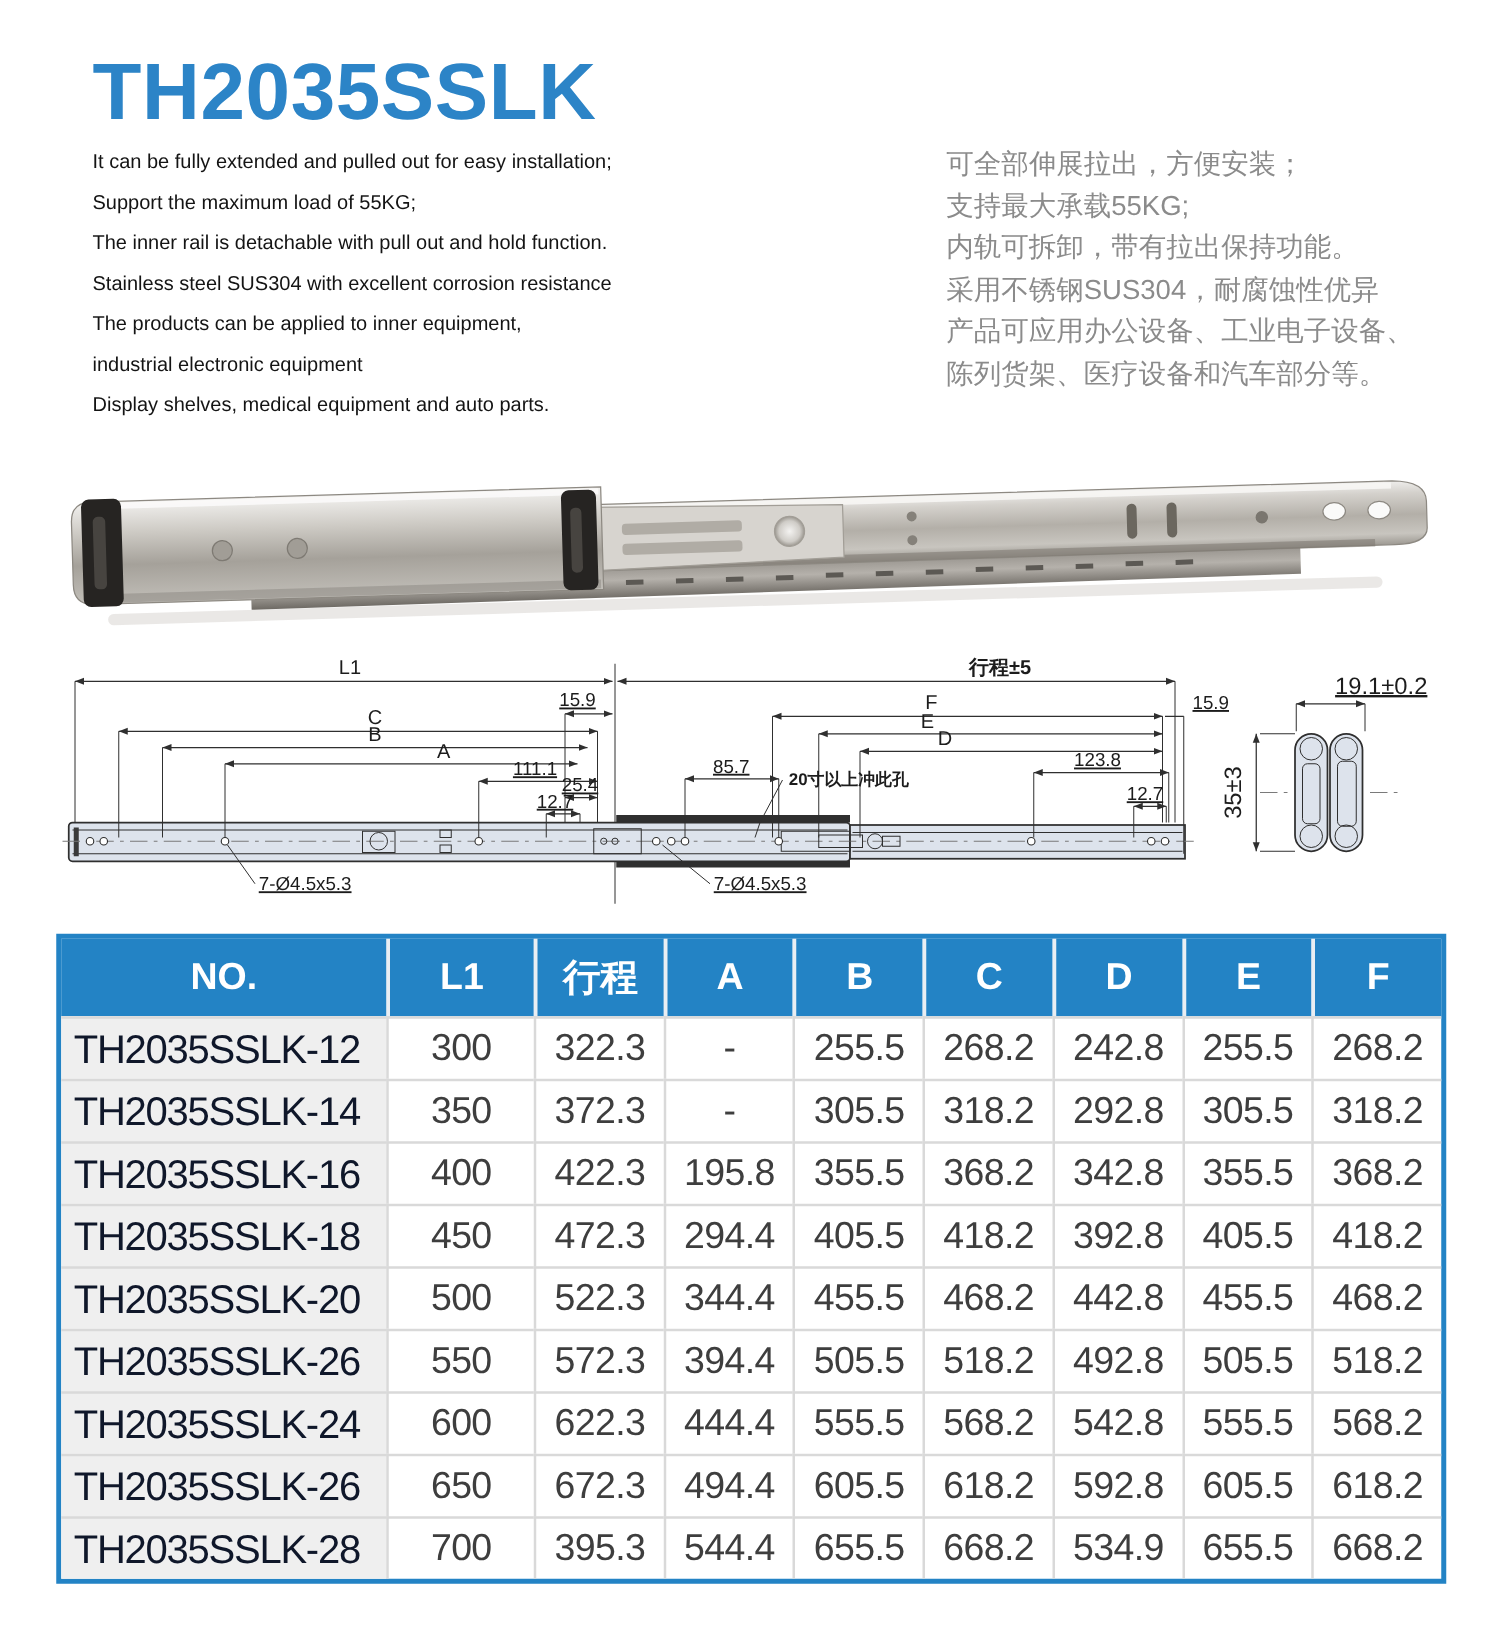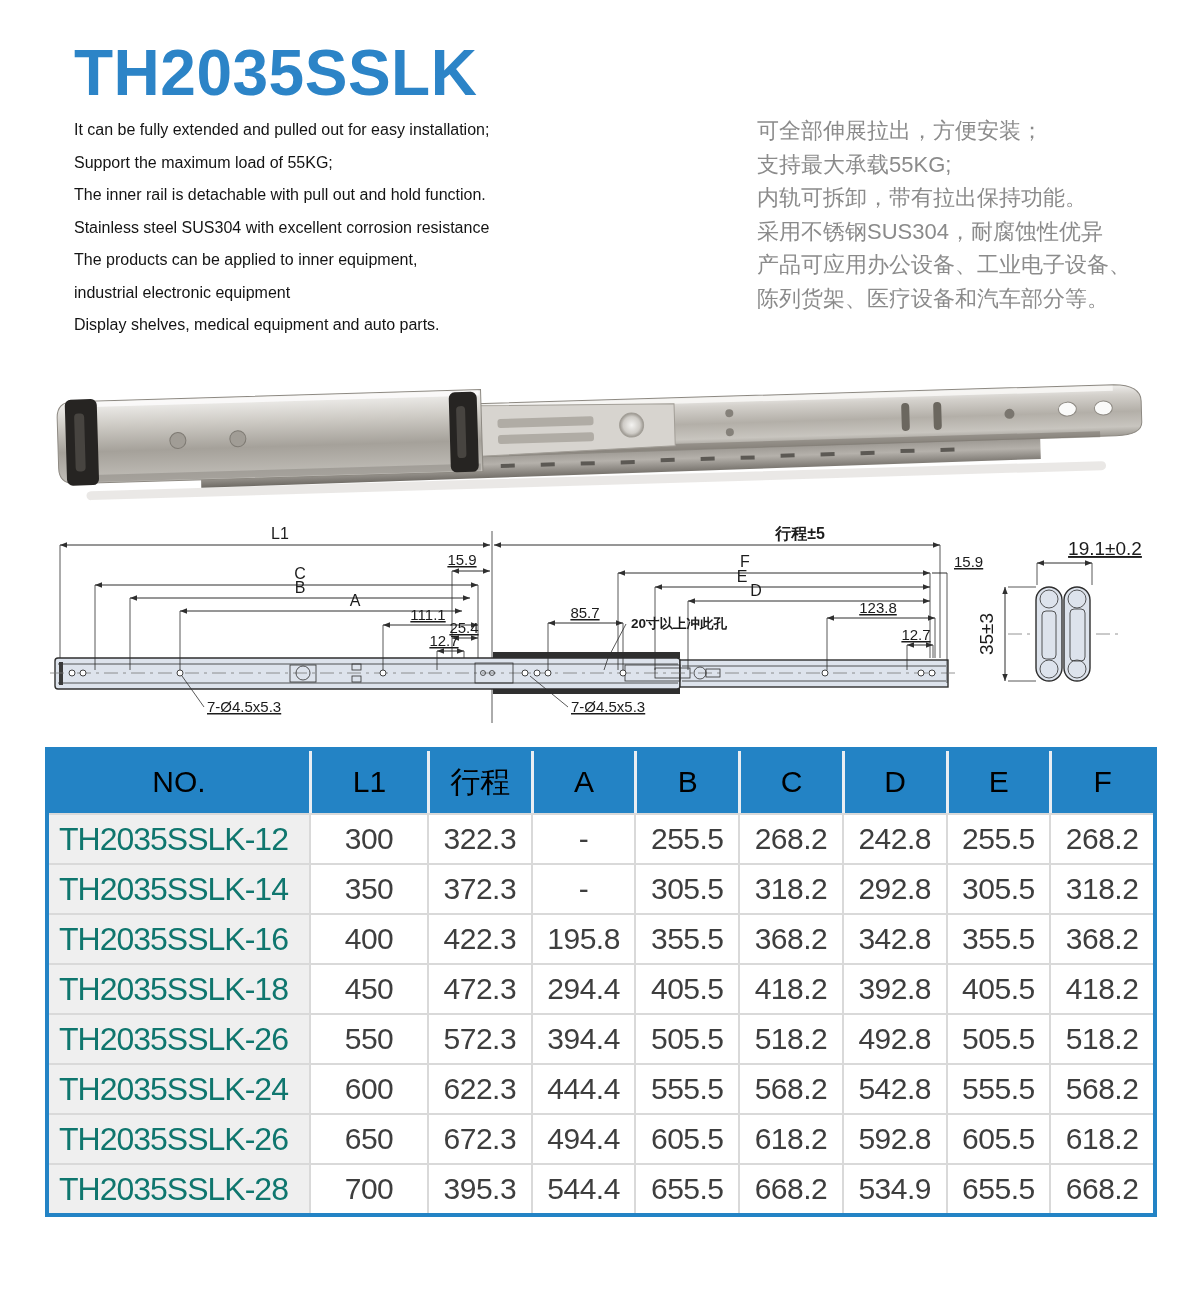--- a/index.html
+++ b/index.html
@@ -26,34 +26,34 @@
   .thin{stroke:#2f2f2f;stroke-width:0.8;fill:none;}
   .rail{fill:#dde3ec;stroke:#2f2f2f;stroke-width:1.4;}
   .cl{stroke:#7a7a7a;stroke-width:0.8;stroke-dasharray:14 5 3 5;fill:none;}
   .hole{fill:#ffffff;stroke:#2f2f2f;stroke-width:0.9;}
   .spec{
     position:absolute;left:45px;top:747px;width:1112px;
     border-collapse:separate;border-spacing:0;table-layout:fixed;
     border:4px solid var(--table-blue);background:#fff;
   }
   .spec th{
-    background:var(--table-blue);color:#000000;font-size:30px;font-weight:400;
+    background:var(--table-blue);color:#ffffff;font-size:30px;font-weight:700;
     height:62px;text-align:center;padding:0;overflow:hidden;
   }
   .spec th + th{border-left:3px solid #e9eef3;}
   .th-no{width:260px;}
   .th-l1{width:115px;}
   .spec td{
     height:48px;border-top:2px solid #d9d9d9;text-align:center;padding:0;
     font-size:30px;color:#3e3e3e;letter-spacing:-0.5px;overflow:hidden;white-space:nowrap;
   }
   .spec td + td{border-left:2px solid #d9d9d9;}
   .spec td.name-cell{
     background:#efefef;text-align:left;padding-left:10px;
-    font-size:32px;color:#0f766e;letter-spacing:-1px;
+    font-size:32px;color:#0f172a;letter-spacing:-1px;
   }
 </style>
 </head>
 <body style="--accent: #2c84c7; --table-blue: #2383c5;">
 
 <div class="page">
 
   <h1 class="title">TH2035SSLK</h1>
 
   <div class="desc-en">
@@ -354,20 +354,31 @@
           <td>450</td>
           <td>472.3</td>
           <td>294.4</td>
           <td>405.5</td>
           <td>418.2</td>
           <td>392.8</td>
           <td>405.5</td>
           <td>418.2</td>
         </tr>
         <tr>
+          <td class="name-cell">TH2035SSLK-20</td>
+          <td>500</td>
+          <td>522.3</td>
+          <td>344.4</td>
+          <td>455.5</td>
+          <td>468.2</td>
+          <td>442.8</td>
+          <td>455.5</td>
+          <td>468.2</td>
+        </tr>
+        <tr>
           <td class="name-cell">TH2035SSLK-26</td>
           <td>550</td>
           <td>572.3</td>
           <td>394.4</td>
           <td>505.5</td>
           <td>518.2</td>
           <td>492.8</td>
           <td>505.5</td>
           <td>518.2</td>
         </tr>

